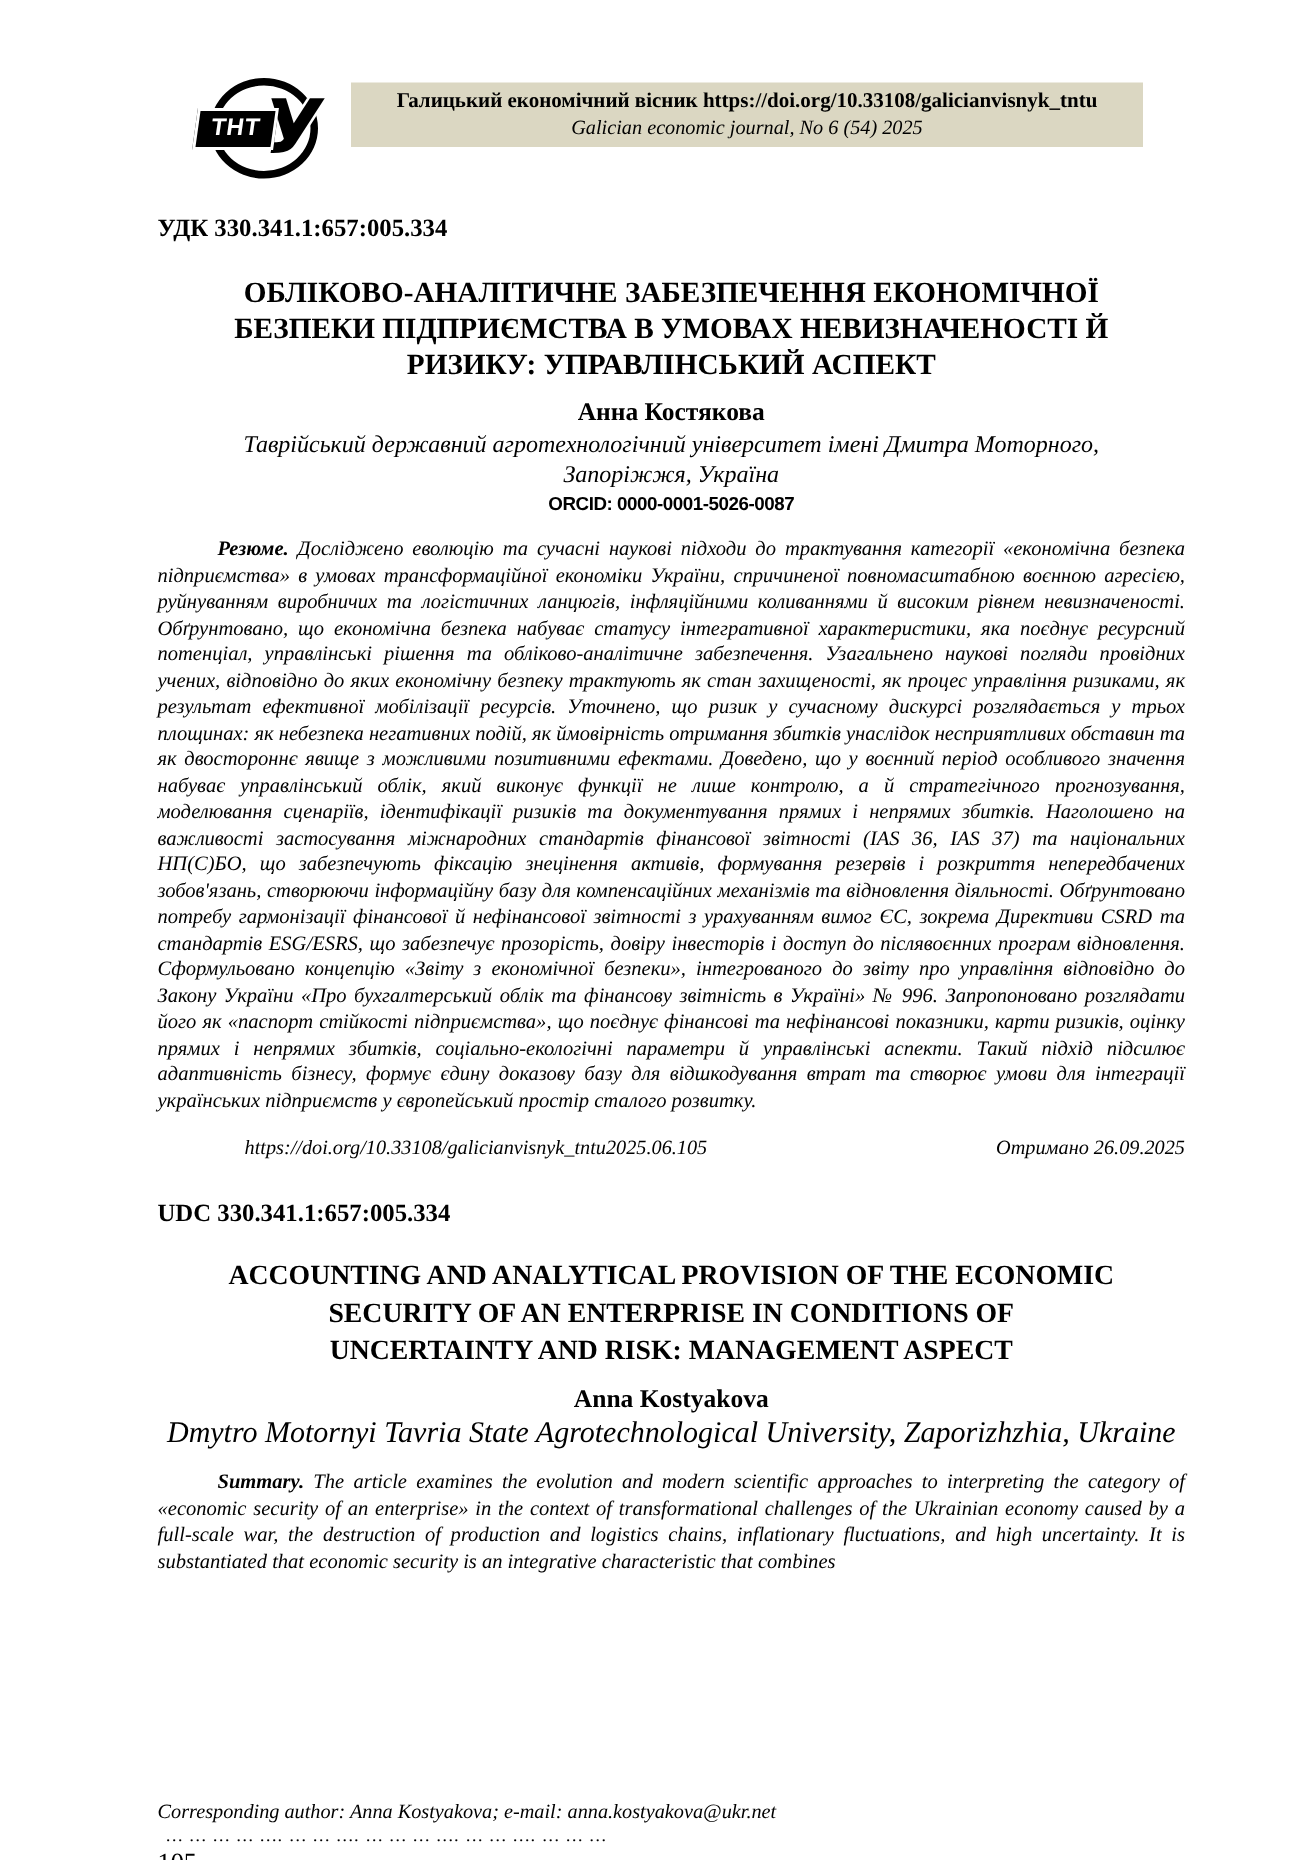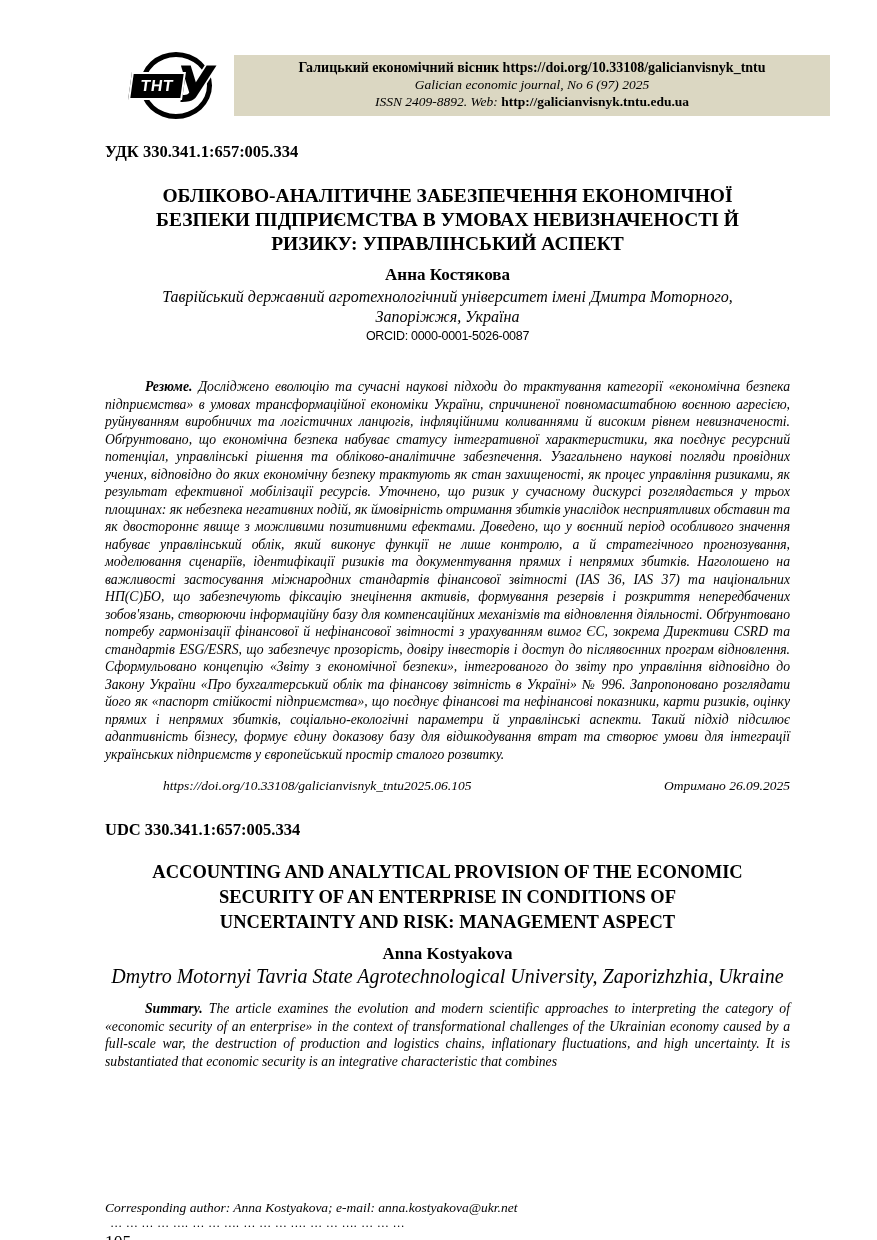--- a/index.html
+++ b/index.html
@@ -17,45 +17,45 @@
   .preline{white-space:pre-line;}
 
   
   .masthead{display:flex;align-items:flex-start;}
   .logo{position:relative;width:92px;height:80px;margin-left:25px;flex:0 0 auto;}
   .logo-circle{position:absolute;left:10px;top:4px;width:62px;height:57px;border:5px solid #000;border-radius:50%;}
   .logo-plate{position:absolute;left:0;top:24px;width:50px;height:24px;background:#000;border:2px solid #fff;transform:skewX(-8deg);display:flex;align-items:center;justify-content:center;z-index:2;}
   .logo-plate span{color:#fff;font-family:"Liberation Sans", sans-serif;font-weight:bold;font-size:16px;letter-spacing:0.5px;}
   .logo-u{position:absolute;left:46px;top:12px;z-index:1;font-family:"DejaVu Sans", sans-serif;font-weight:900;font-size:50px;line-height:1;transform:skewX(-10deg);color:#000;text-shadow:-2px 0 0 #fff,2px 0 0 #fff,0 -2px 0 #fff;}
   .mast-box{
-    flex:0 0 auto;width:596px;margin-left:12px;margin-top:7px;
+    flex:0 0 auto;width:528px;margin-left:12px;margin-top:7px;
     background:#dbd7c2;
     text-align:center;
     padding:5px 8px;box-sizing:border-box;
     line-height:16.5px;
   }
   .mast-line1{font-weight:bold;font-size:14px;}
   .mast-line{font-style:italic;font-size:13.5px;}
   .mast-line4 i{font-style:italic;font-size:13.5px;}
   .mast-line4 b{font-style:normal;font-weight:bold;font-size:13.5px;}
 
   
   .udk{margin-top:14px;font-weight:bold;font-size:16.5px;line-height:20px;}
   .title-ua{margin:22px auto 0;text-align:center;font-weight:bold;font-size:19.5px;line-height:24px;}
   .author{margin-top:8px;text-align:center;font-weight:bold;font-size:17px;line-height:21px;}
   .affiliation{margin-top:2px;text-align:center;font-style:italic;font-size:16px;line-height:20px;}
-  .orcid{text-align:center;font-family:"Liberation Sans", sans-serif;font-size:12.5px;font-weight:normal;letter-spacing:-0.3px;line-height:17px;margin-top:1px;}
+  .orcid{text-align:center;font-family:"Liberation Sans", sans-serif;font-size:12.5px;font-weight:bold;letter-spacing:-0.3px;line-height:17px;margin-top:1px;}
 
   
   .para{
     margin:0;text-align:justify;
     font-style:italic;font-size:13.7px;line-height:17.5px;
     text-indent:40px;
   }
-  .para.first{margin-top:33px;}
+  .para.first{margin-top:12px;}
   .para b{font-weight:bold;font-style:italic;}
 
   .doi-row{margin-top:14px;display:flex;justify-content:space-between;font-style:italic;font-size:13.5px;line-height:17px;}
   .doi-row .doi{padding-left:58px;}
 
   .udc{margin-top:26px;font-weight:bold;font-size:16.5px;line-height:20px;}
   .title-en{margin:20px auto 0;text-align:center;font-weight:bold;font-size:18.5px;line-height:25px;}
   .affiliation-en{margin-top:2px;text-align:center;font-style:italic;font-size:20px;line-height:20px;}
   .summary{margin-top:14px;}
 
@@ -76,22 +76,21 @@
   <div class="masthead">
     <div class="logo">
       <div class="logo-circle"></div>
       <div class="logo-u">У</div>
       <div class="logo-plate">
         <span>ТНТ</span>
       </div>
     </div>
     <div class="mast-box">
       <div class="mast-line1">Галицький економічний вісник https://doi.org/10.33108/galicianvisnyk_tntu</div>
-      <div class="mast-line">Galician economic journal, No 6 (97) 2025</div>
-      <div class="mast-line4"><i>ISSN 2409-8892. Web: </i><b>http://galicianvisnyk.tntu.edu.ua</b></div>
+      <div class="mast-line">Galician economic journal, No 6 (54) 2025</div>
     </div>
   </div>
 
   <div class="udk">УДК 330.341.1:657:005.334</div>
 
   <h1 class="title-ua preline">ОБЛІКОВО-АНАЛІТИЧНЕ ЗАБЕЗПЕЧЕННЯ ЕКОНОМІЧНОЇ
 БЕЗПЕКИ ПІДПРИЄМСТВА В УМОВАХ НЕВИЗНАЧЕНОСТІ Й
 РИЗИКУ: УПРАВЛІНСЬКИЙ АСПЕКТ</h1>
   <div class="author">Анна Костякова</div>
   <div class="affiliation preline">Таврійський державний агротехнологічний університет імені Дмитра Моторного,

